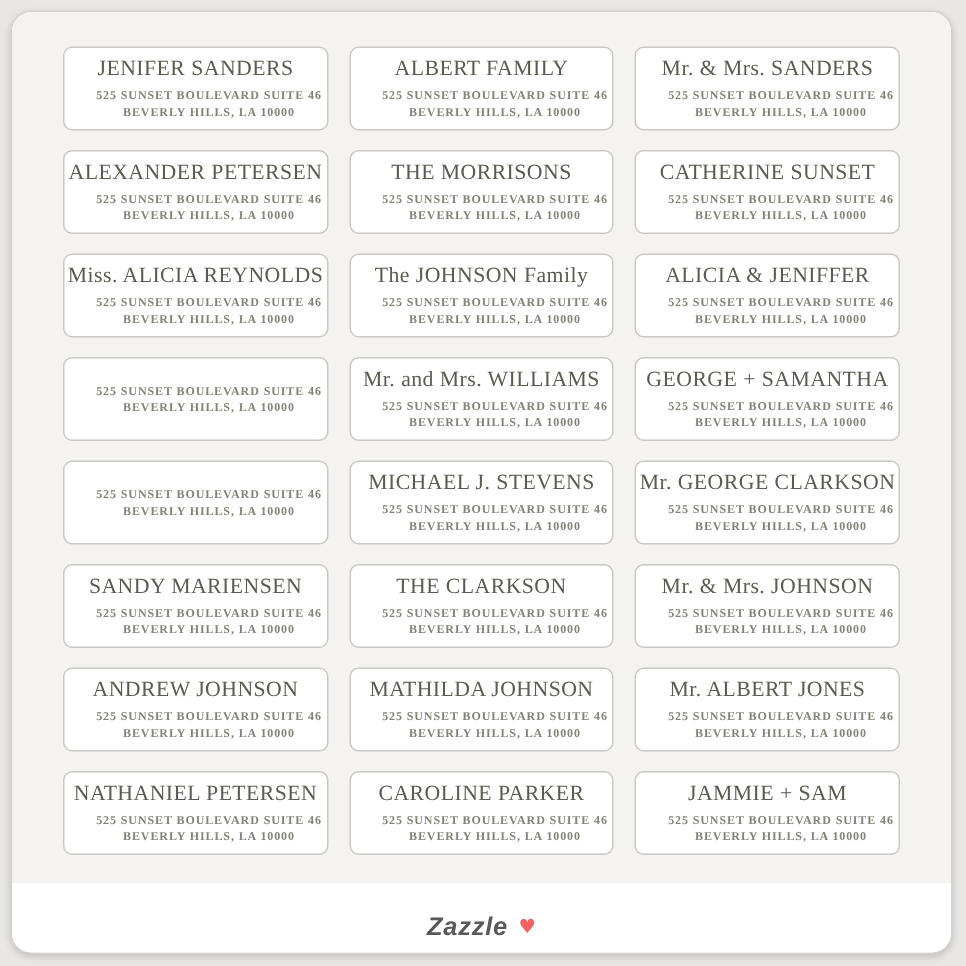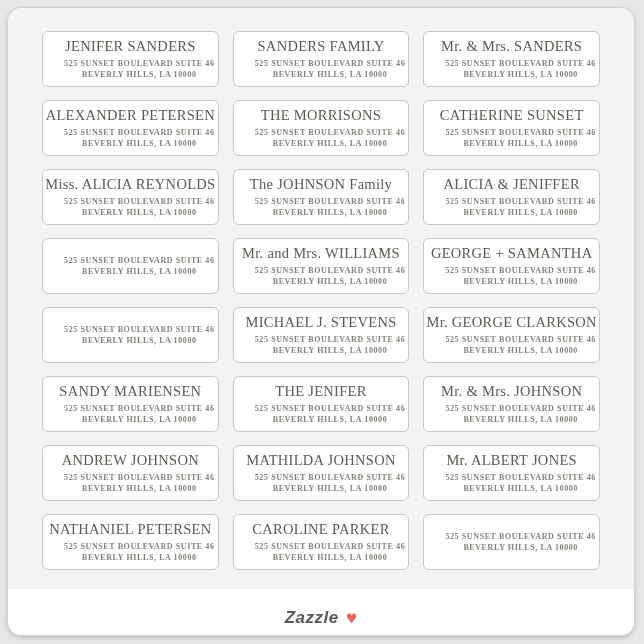--- a/index.html
+++ b/index.html
@@ -98,21 +98,21 @@
 <div class="sheet">
   <div class="grid-wrap">
     <div class="grid" id="grid">
   <div class="label">
     <div class="name">JENIFER SANDERS</div>
     <div class="addr">525 SUNSET BOULEVARD SUITE 46</div>
     <div class="addr">BEVERLY HILLS, LA 10000</div>
   </div>
 
   <div class="label">
-    <div class="name">SANDERS FAMILY</div>
+    <div class="name">ALBERT FAMILY</div>
     <div class="addr">525 SUNSET BOULEVARD SUITE 46</div>
     <div class="addr">BEVERLY HILLS, LA 10000</div>
   </div>
 
   <div class="label">
     <div class="name">Mr. &amp; Mrs. SANDERS</div>
     <div class="addr">525 SUNSET BOULEVARD SUITE 46</div>
     <div class="addr">BEVERLY HILLS, LA 10000</div>
   </div>
 
@@ -186,21 +186,21 @@
     <div class="addr">BEVERLY HILLS, LA 10000</div>
   </div>
 
   <div class="label">
     <div class="name">SANDY MARIENSEN</div>
     <div class="addr">525 SUNSET BOULEVARD SUITE 46</div>
     <div class="addr">BEVERLY HILLS, LA 10000</div>
   </div>
 
   <div class="label">
-    <div class="name">THE JENIFER</div>
+    <div class="name">THE CLARKSON</div>
     <div class="addr">525 SUNSET BOULEVARD SUITE 46</div>
     <div class="addr">BEVERLY HILLS, LA 10000</div>
   </div>
 
   <div class="label">
     <div class="name">Mr. &amp; Mrs. JOHNSON</div>
     <div class="addr">525 SUNSET BOULEVARD SUITE 46</div>
     <div class="addr">BEVERLY HILLS, LA 10000</div>
   </div>
 
@@ -228,20 +228,21 @@
     <div class="addr">BEVERLY HILLS, LA 10000</div>
   </div>
 
   <div class="label">
     <div class="name">CAROLINE PARKER</div>
     <div class="addr">525 SUNSET BOULEVARD SUITE 46</div>
     <div class="addr">BEVERLY HILLS, LA 10000</div>
   </div>
 
   <div class="label">
+    <div class="name">JAMMIE + SAM</div>
     <div class="addr">525 SUNSET BOULEVARD SUITE 46</div>
     <div class="addr">BEVERLY HILLS, LA 10000</div>
   </div>
 </div>
   </div>
   <div class="footer">
     <span class="brand">Zazzle</span>
     <span class="heart">♥</span>
   </div>
 </div>

